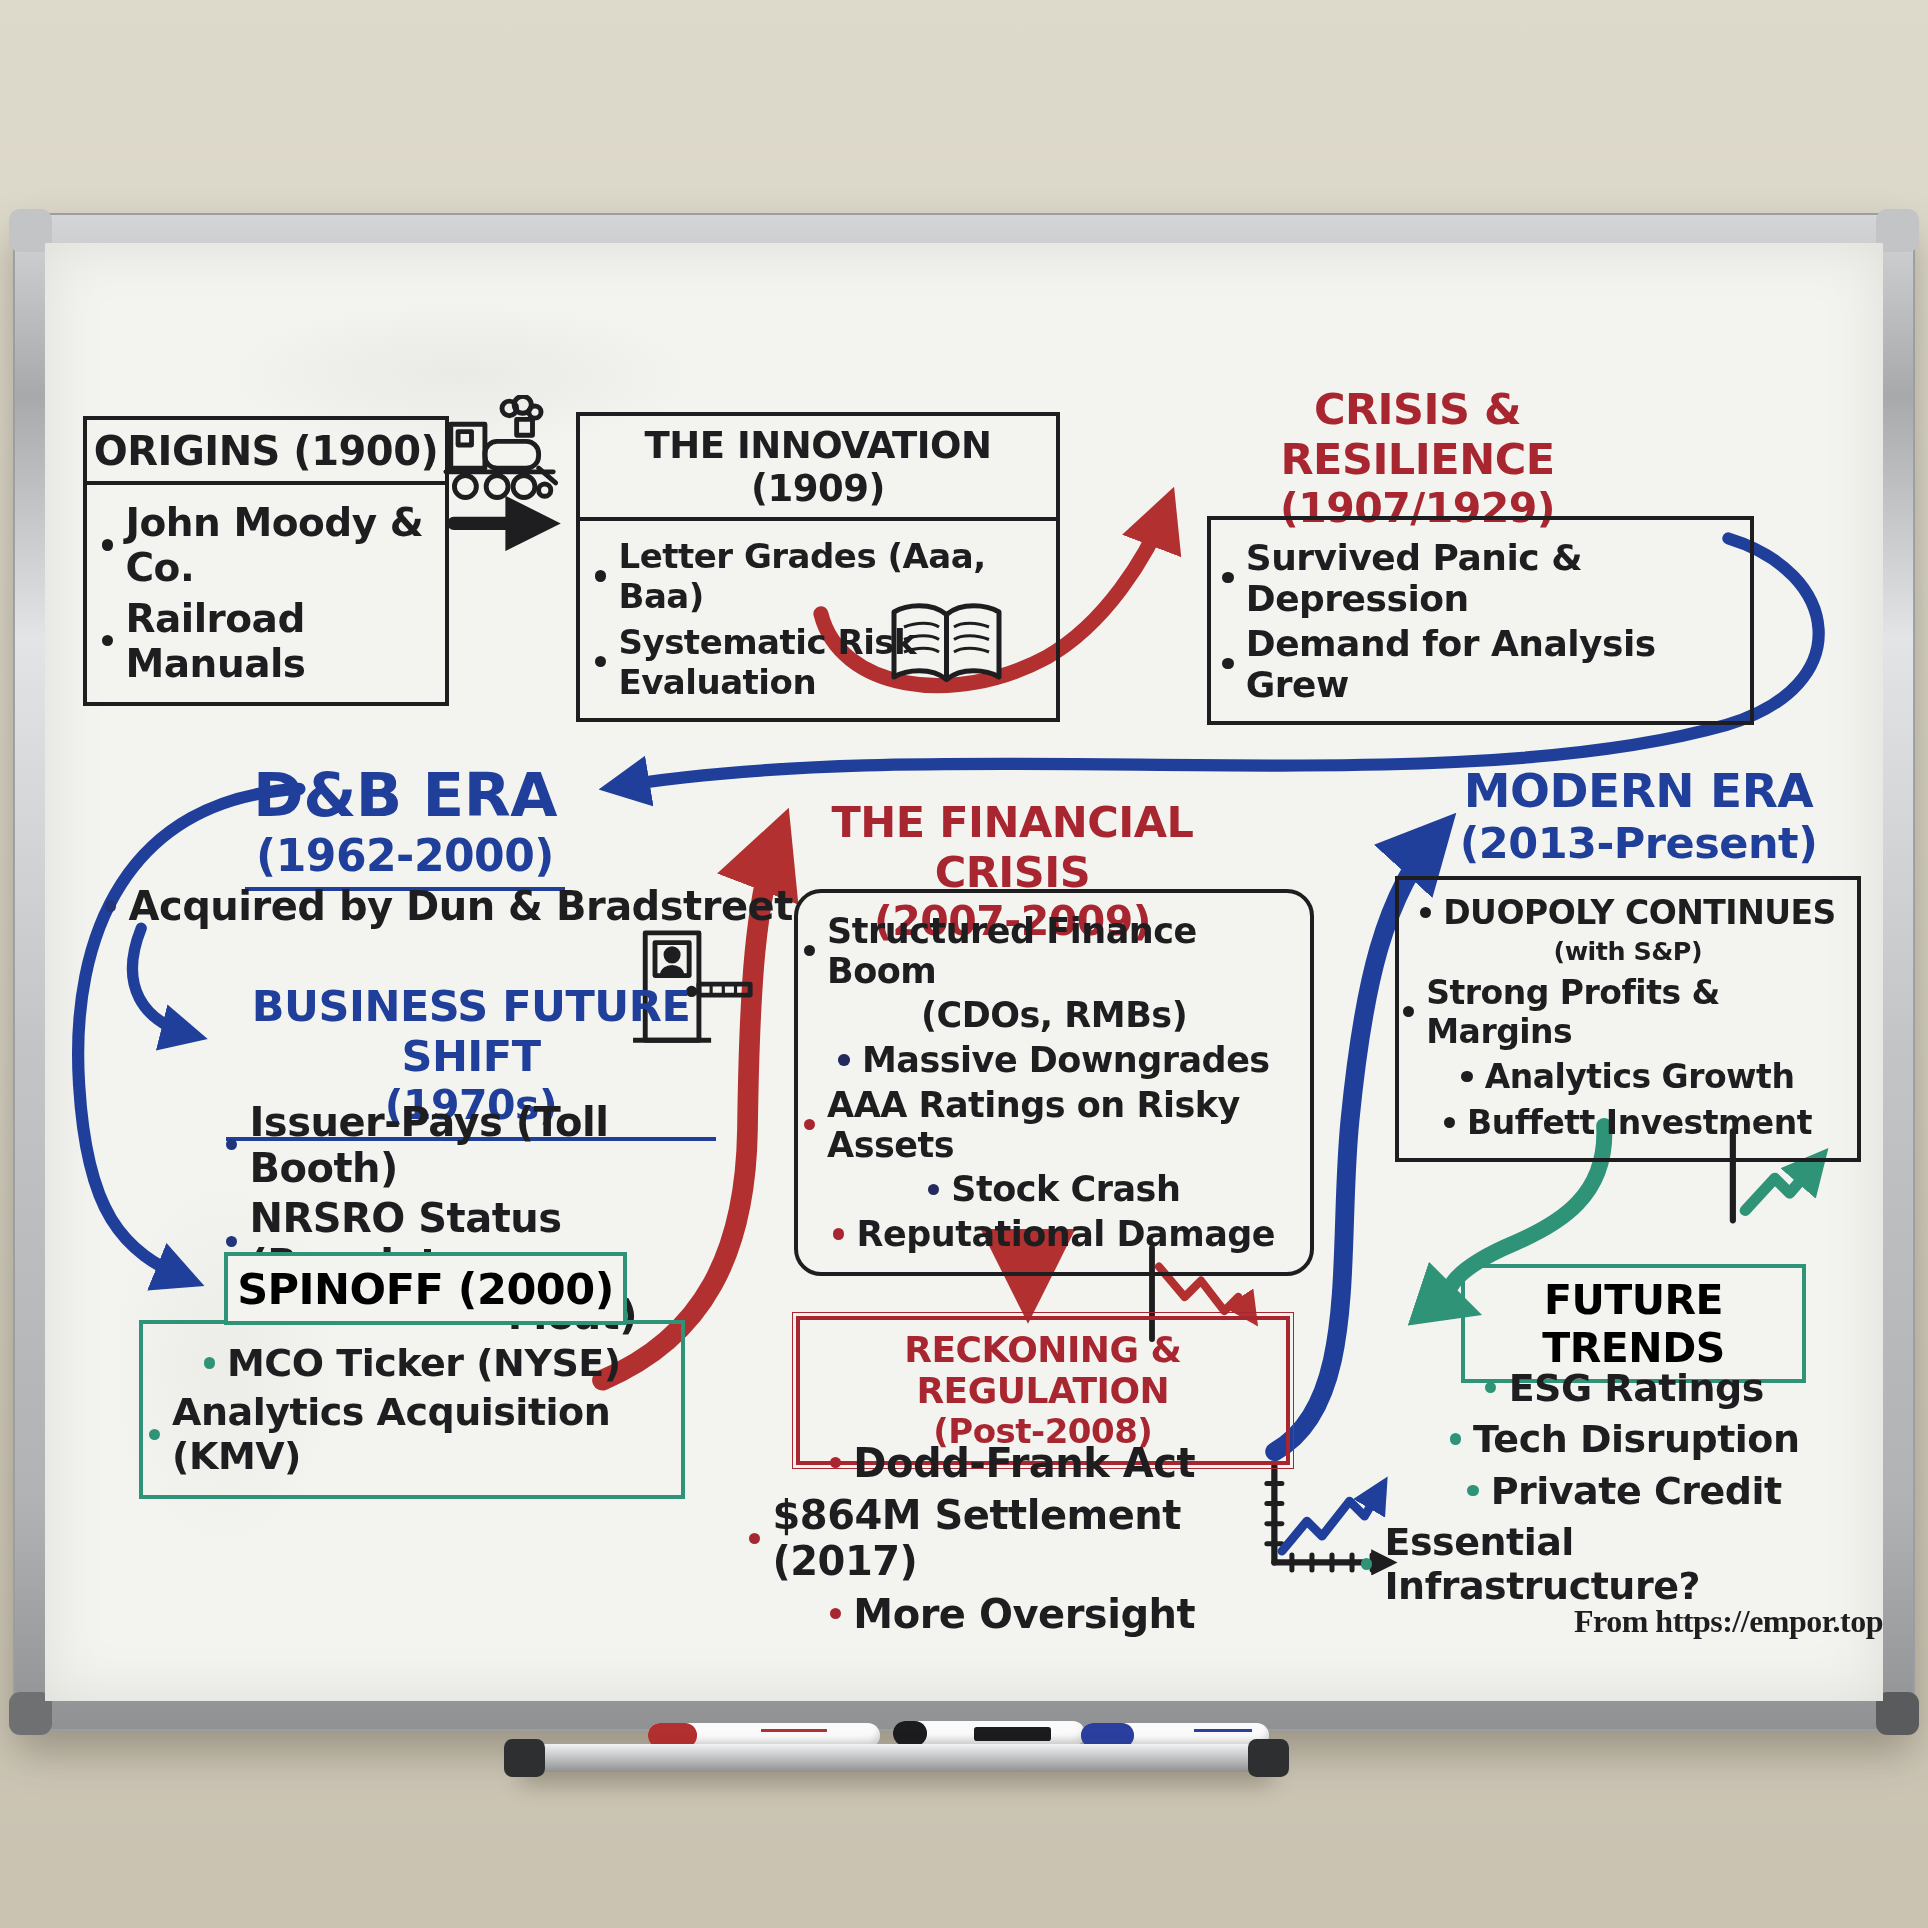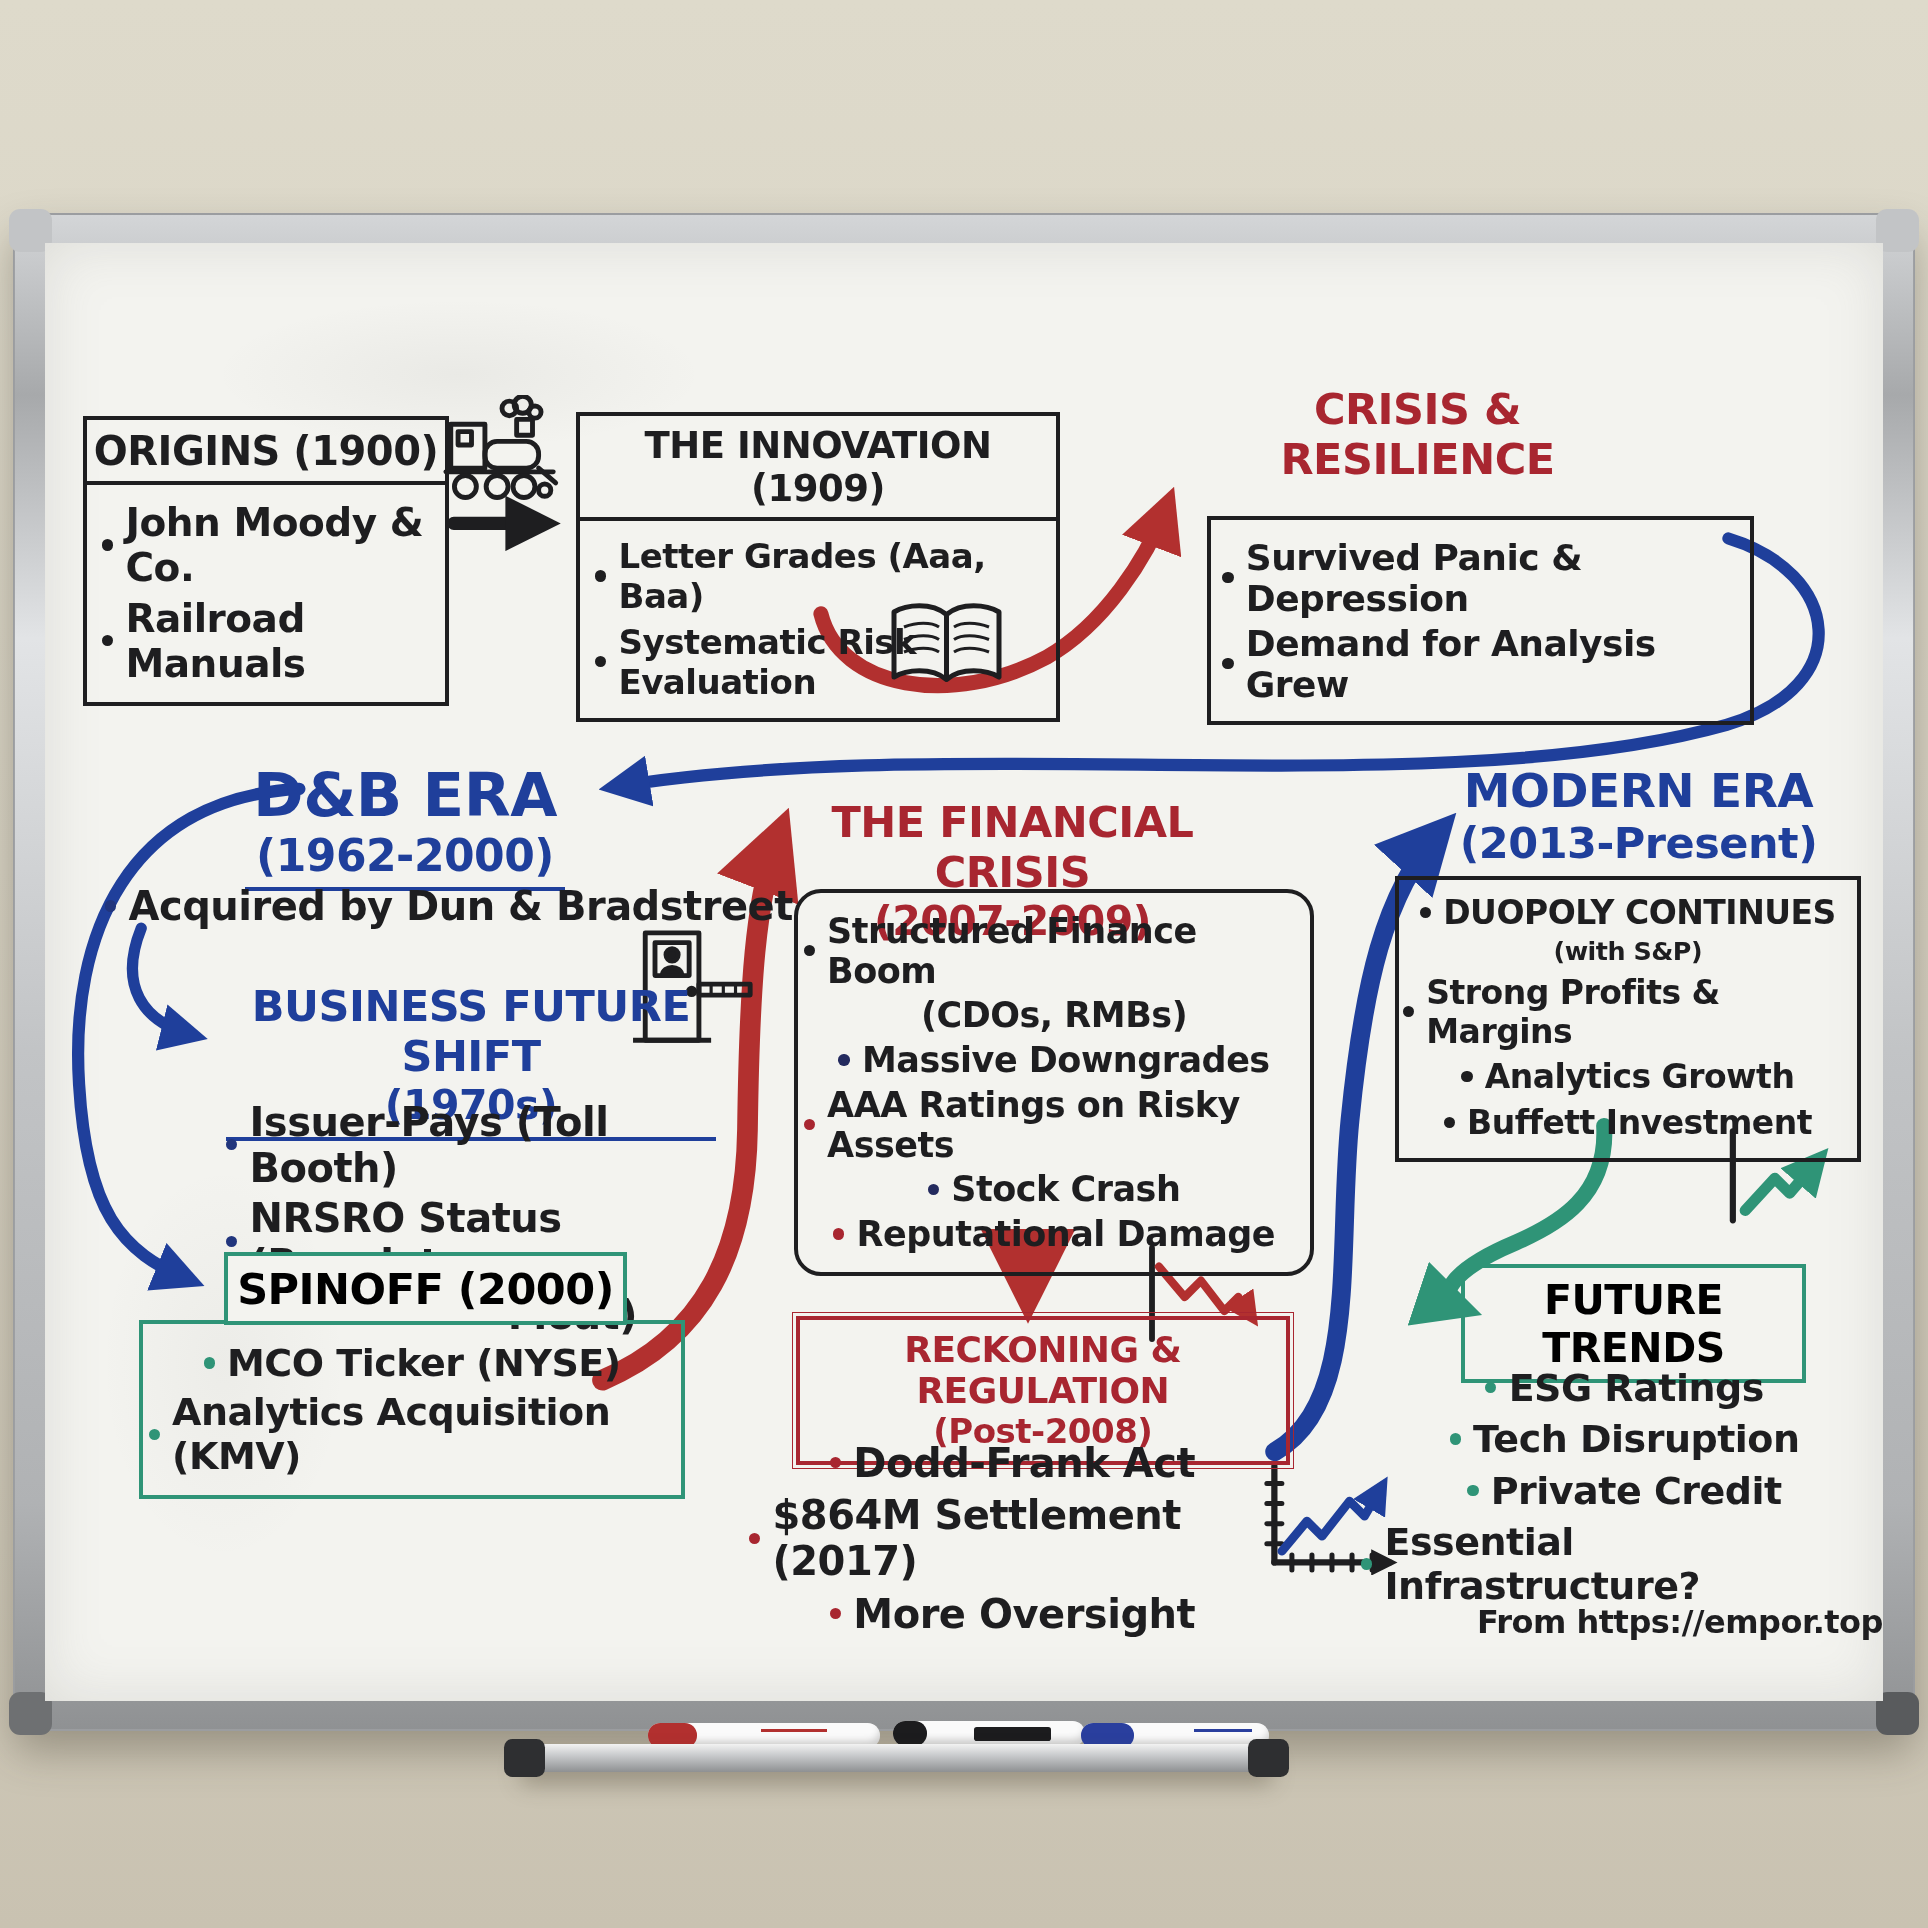--- a/index.html
+++ b/index.html
@@ -178,20 +178,21 @@
       </div>
     <div class="row left">
         <span class="dot"></span>
         <span>Systematic Risk Evaluation</span>
       </div>
   </div>
 </div>
 
 <div class="node ctr red" style="left:1182px;top:384px;width:471px;">
   <div style="font-size:43px;">CRISIS &amp; RESILIENCE</div>
+  <div style="font-size:41px;">(1907/1929)</div>
 </div>
 <div class="node box" style="left:1207px;top:516px;width:516px;padding:13px 11.3px;font-size:36px;">
   <div class="row left" style="margin:3.8px 0;">
       <span class="dot"></span>
       <span>Survived Panic &amp; Depression</span>
     </div>
   <div class="row left" style="margin:3.8px 0;">
       <span class="dot"></span>
       <span>Demand for Analysis Grew</span>
     </div>
@@ -328,21 +329,21 @@
   <div class="row" style="margin:7.5px 0;">
       <span class="dot d-green"></span>
       <span>Private Credit</span>
     </div>
   <div class="row" style="margin:7.5px 0;">
       <span class="dot d-green"></span>
       <span>Essential Infrastructure?</span>
     </div>
 </div>
 
-<div class="node" style="left:1412px;top:1603px;width:471px;text-align:right;font-size:32px;">From https://empor.top</div>
+<div class="node" style="left:1412px;top:1603px;width:471px;text-align:right;font-size:32px;font-family:Liberation Serif, serif;">From https://empor.top</div>
 
 <div class="marker" style="left:648px;top:1723px;width:232px;">
   <div class="mcap" style="left:0;width:49px;background:#b2302f;"></div>
   <div class="mband" style="left:113px;width:66px;border-top:3.8px solid #b2302f;border-bottom:3.8px solid #b2302f;"></div>
 </div>
 <div class="marker" style="left:893px;top:1721px;width:192px;">
   <div class="mcap" style="left:0;width:34px;background:#1c1c1e;"></div>
   <div class="mband" style="left:81px;width:77px;background:#1c1c1e;border-radius:2.8px;"></div>
 </div>
 <div class="marker" style="left:1081px;top:1723px;width:188px;">

